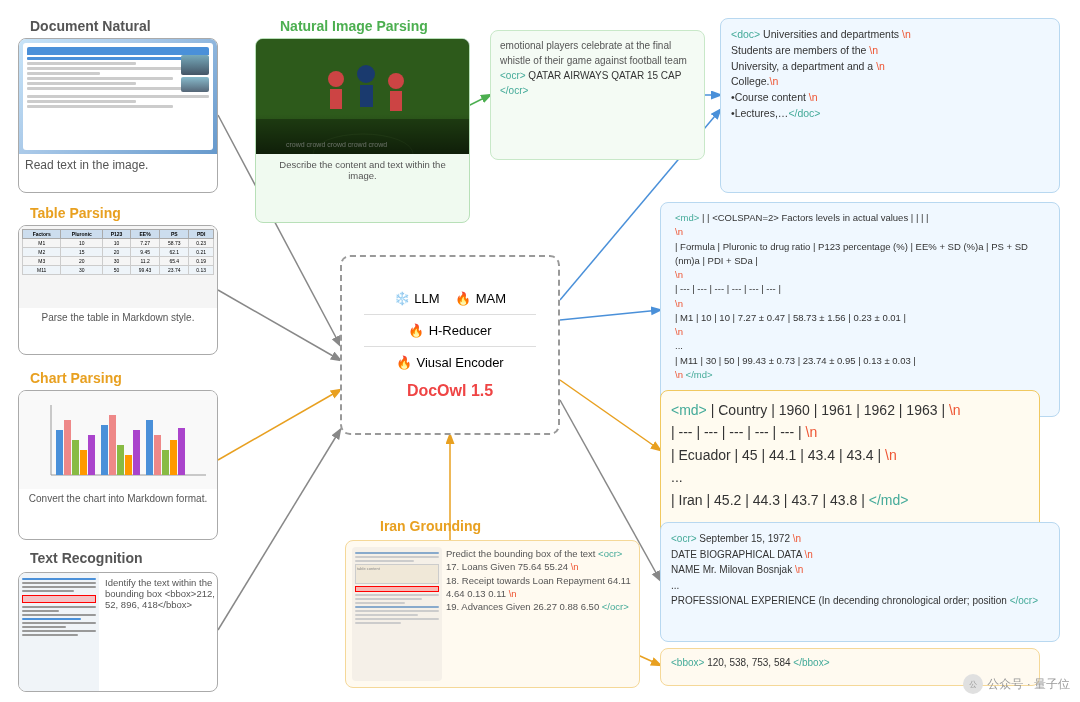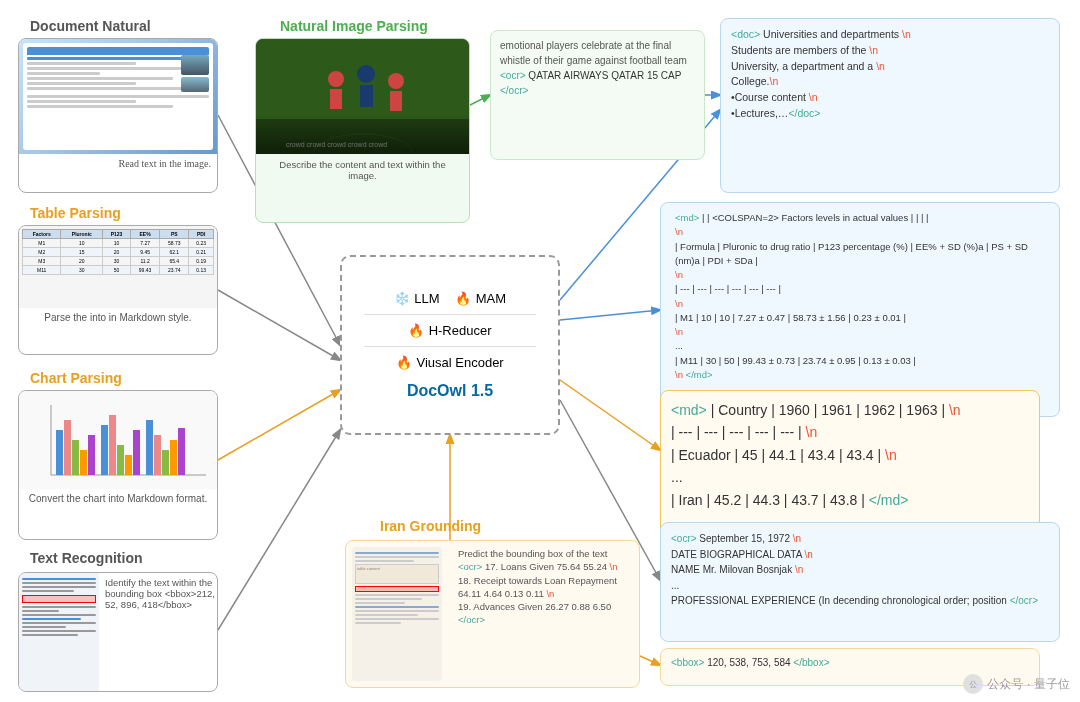--- a/index.html
+++ b/index.html
@@ -84,24 +84,23 @@
       margin-bottom: 2px;
     }
     .doc-img-photo2 {
       width: 28px;
       height: 15px;
       background: linear-gradient(#8bc, #567);
       border-radius: 2px;
     }
     .doc-parsing-caption {
       padding: 4px 6px;
-      font-size: 10px;
+      font-size: 12px;
       color: #555;
-      text-align: right;
-      font-family: Liberation Serif, serif;
+      text-align: left;
     }
 
     
     .table-parsing-label {
       position: absolute;
       top: 205px;
       left: 30px;
       font-size: 14px;
       font-weight: bold;
       color: #e8a020;
@@ -260,21 +259,21 @@
       gap: 4px;
       font-size: 13px;
       font-weight: 500;
     }
     .center-box-item.full {
       font-size: 13px;
     }
     .center-box-title {
       font-size: 16px;
       font-weight: bold;
-      color: #0369a1;
+      color: #ef4444;
       margin-top: 4px;
       text-align: center;
     }
     .center-divider {
       width: 80%;
       height: 1px;
       background: #ddd;
     }
 
     
@@ -397,21 +396,21 @@
       position: absolute;
       top: 540px;
       left: 345px;
       width: 295px;
       height: 148px;
       border: 1.5px solid #f5d898;
       border-radius: 8px;
       background: #fffaf0;
       overflow: hidden;
       display: flex;
-      gap: 16px;
+      gap: 4px;
       padding: 6px;
     }
     .text-ground-doc {
       width: 90px;
       min-width: 90px;
       background: #f5f0e8;
       border-radius: 4px;
       padding: 3px;
       position: relative;
     }
@@ -618,21 +617,21 @@
               <td>M11</td>
               <td>30</td>
               <td>50</td>
               <td>99.43</td>
               <td>23.74</td>
               <td>0.13</td>
             </tr>
         </tbody>
       </table>
     </div>
-    <div class="table-parsing-caption">Parse the into in Markdown style.</div>
+    <div class="table-parsing-caption">Parse the table in Markdown style.</div>
   </div>
 
   <div class="chart-parsing-label">Chart Parsing</div>
 
   <div class="chart-parsing-box">
     <div class="chart-img">
 
       <svg width="175" height="85">
 
         <line x1="20" y1="5" x2="20" y2="75" stroke="#999" stroke-width="1"></line>

